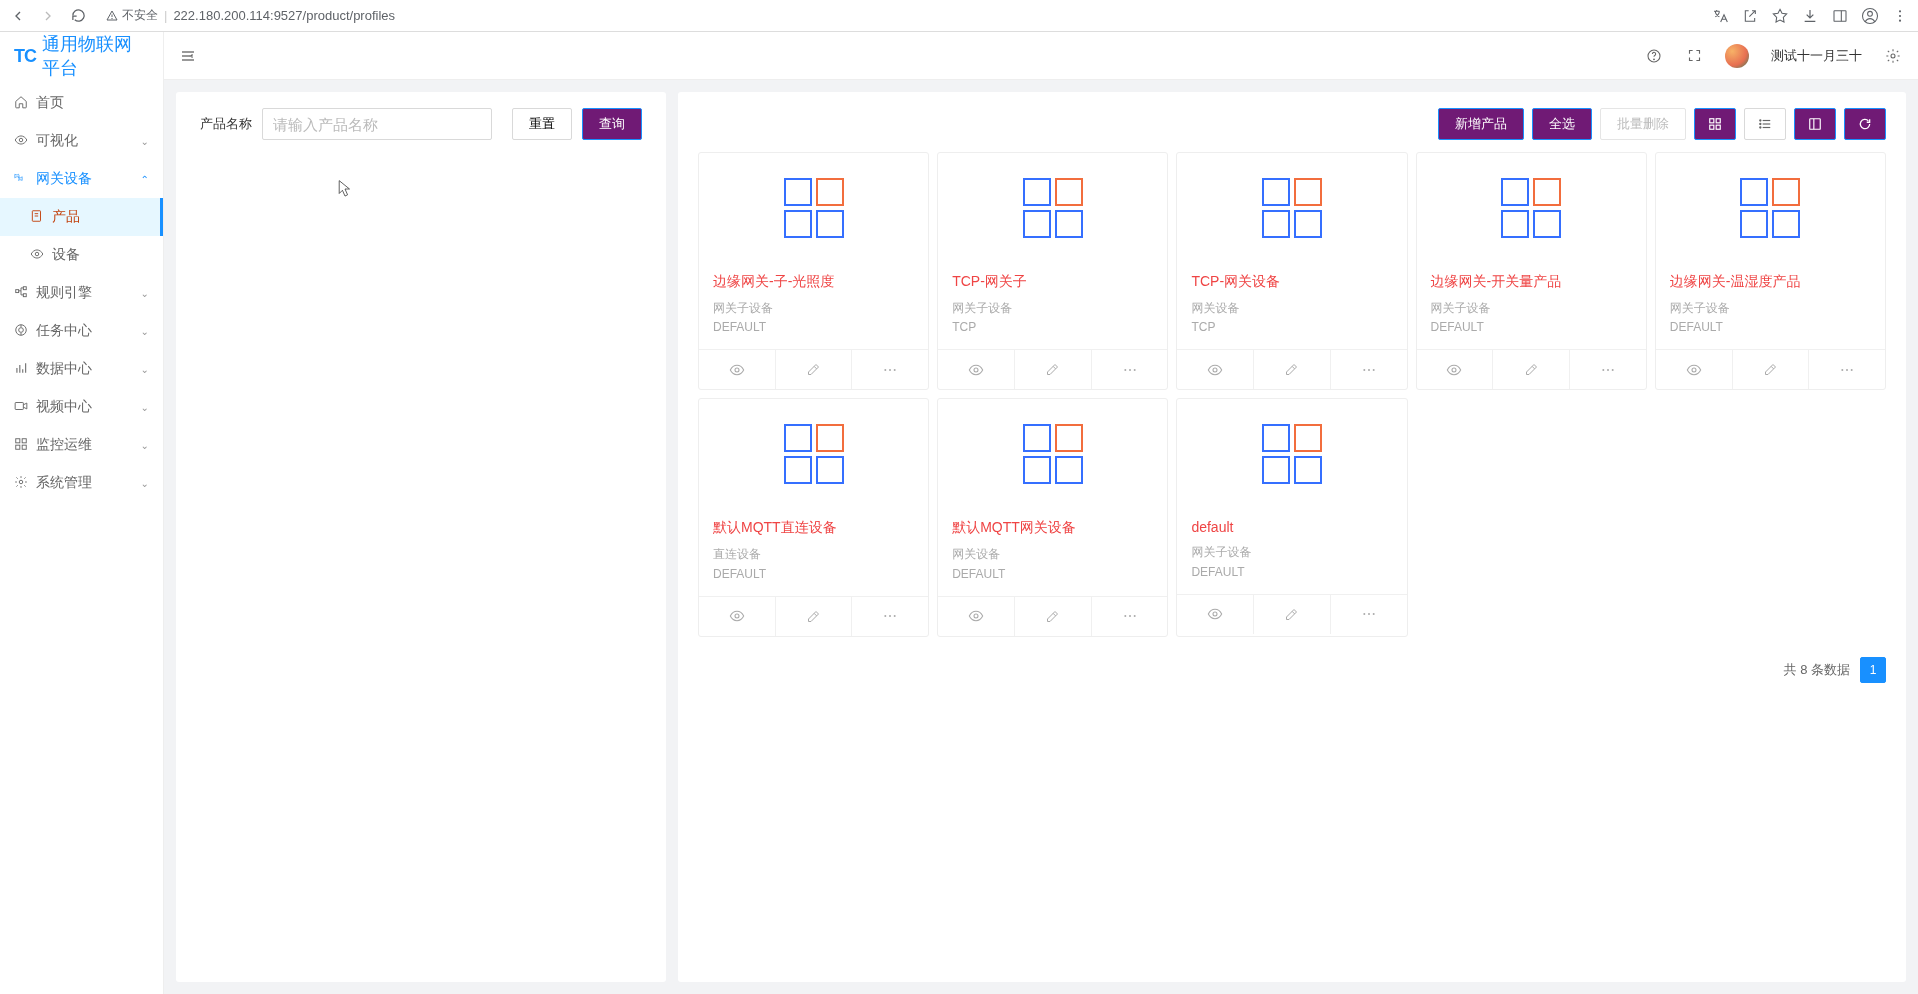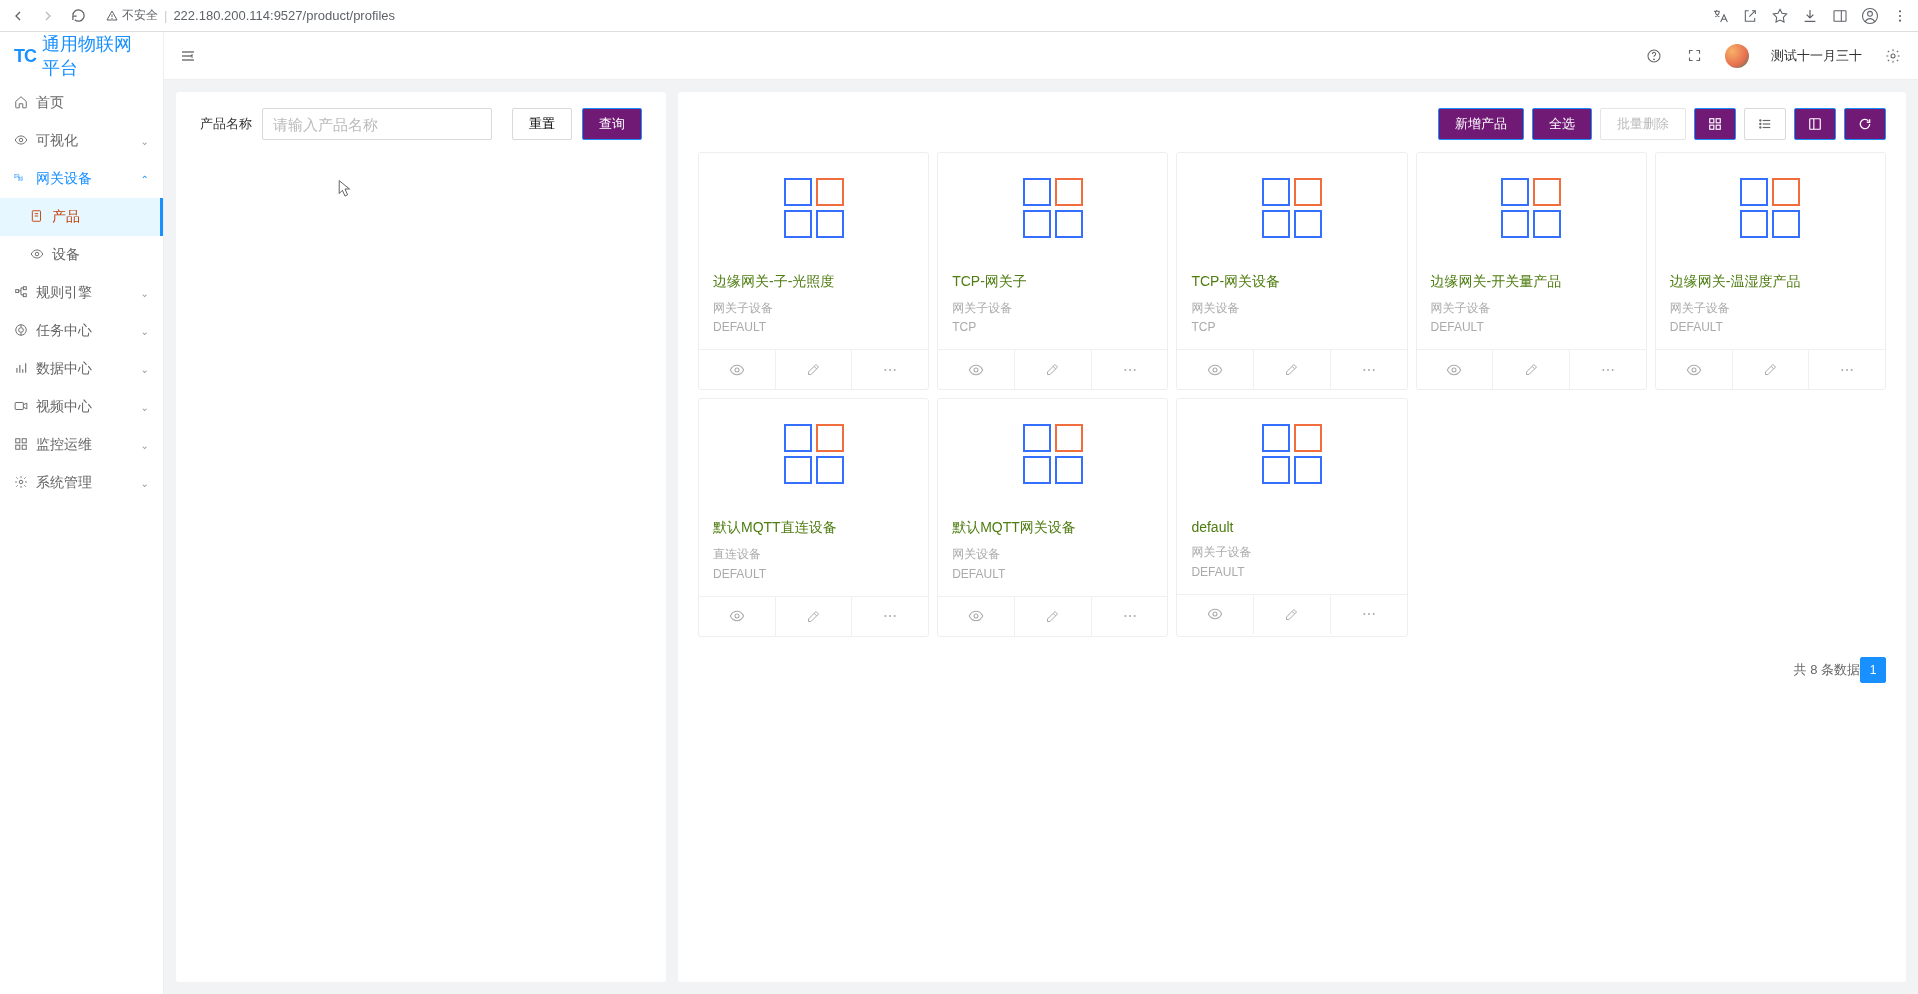--- a/index.html
+++ b/index.html
@@ -52,28 +52,28 @@
   
   .card.main { display:flex; flex-direction:column; gap:12px; flex:1; padding:16px 20px; }
   .toolbar-row { display:flex; gap:8px; justify-content:flex-end; }
   .cards-grid { display:grid; grid-template-columns: repeat(5, 1fr); gap:8px; }
   .pcard { border:1px solid #eee; border-radius:3px; display:flex; flex-direction:column; background:#fff; }
   .pcard-thumb { height:110px; display:flex; align-items:center; justify-content:center; }
   .grid4 { display:grid; grid-template-columns:28px 28px; grid-template-rows:28px 28px; gap:4px; }
   .sq { border:2px solid #356fff; }
   .sq.tr { border-color:#f26d3d; }
   .pcard-body { padding:10px 14px 12px; }
-  .pcard-title { font-size:14px; color:#4d7c0f; margin-bottom:8px; }
+  .pcard-title { font-size:14px; color:#ef4444; margin-bottom:8px; }
   .pcard-meta { font-size:12px; color:#aaa; line-height:1.6; }
   .pcard-actions { border-top:1px solid #f0f0f0; display:flex; height:40px; }
   .pcard-actions .act { flex:1; display:flex; align-items:center; justify-content:center; color:#aaa; cursor:pointer; border-right:1px solid #f0f0f0; }
   .pcard-actions .act:last-child { border-right:none; }
 
   
-  .pager { display:flex; justify-content:flex-end; align-items:center; font-size:13px; color:#666; margin-top:8px;}
+  .pager { display:flex; justify-content:flex-end; align-items:center; gap:10px; font-size:13px; color:#666; margin-top:8px;}
   .pager-btn { width:26px; height:26px; border:1px solid #1890ff; background:#1890ff; color:#fff; border-radius:2px; display:flex; align-items:center; justify-content:center; font-size:12px; }
 
   
   .cursor-ptr { position:fixed; left:338px; top:180px; width:14px; height:18px; pointer-events:none; z-index:999; }
 
   svg { display:block; }
 </style>
 </head>
 <body>
 

